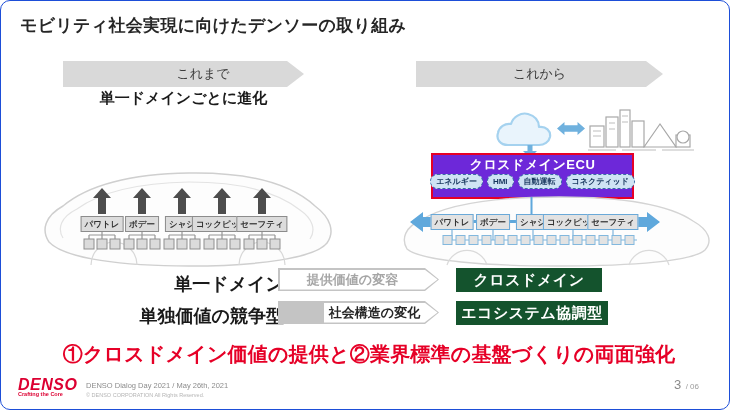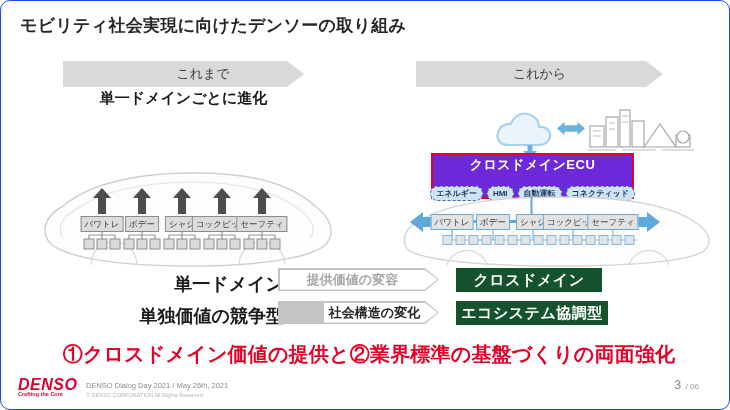--- a/index.html
+++ b/index.html
@@ -41,30 +41,30 @@
     background:#6d28d9; border:2px solid #E60027;
   }
   .ecu-title {
     text-align:center; font-size:13px; font-weight:700; color:#ffffff;
     line-height:19px; letter-spacing:.5px;
   }
   .ecu-pills { display:flex; justify-content:center; gap:4px; padding:0 3px; }
   .pill {
     background:#cfe3f4; border:1px dashed #3a6ea5; border-radius:8px;
     font-size:8px; font-weight:700; color:#17365d;
-    padding:2px 5px; white-space:nowrap; line-height:9px;margin-top:12px;
+    padding:2px 5px; white-space:nowrap; line-height:9px;
   }
 
   
   .car-left  { position:absolute; left:38px;  top:163px; width:300px; height:110px; }
   .car-right { position:absolute; left:398px; top:192px; width:320px; height:76px; }
   .car-left svg, .car-right svg { position:absolute; left:0; top:0; }
   .domain-box {
     position:absolute; transform:translateX(-50%);
-    font-size:8.5px; font-weight:400; color:#333;
+    font-size:8.5px; font-weight:700; color:#333;
     text-align:center; white-space:nowrap; line-height:12px; padding:1px 3px;
   }
   .car-left .domain-box  { top:52px; background:#dcdcdc; border:1px solid #8c8c8c; }
   .car-right .domain-box { top:21px; background:#e2e2e2; border:1px solid #6aa9d8; }
 
   
   .summary-label {
     position:absolute; left:83px; width:200px; text-align:right;
     font-size:18px; font-weight:700; color:#1a1a1a;
   }

